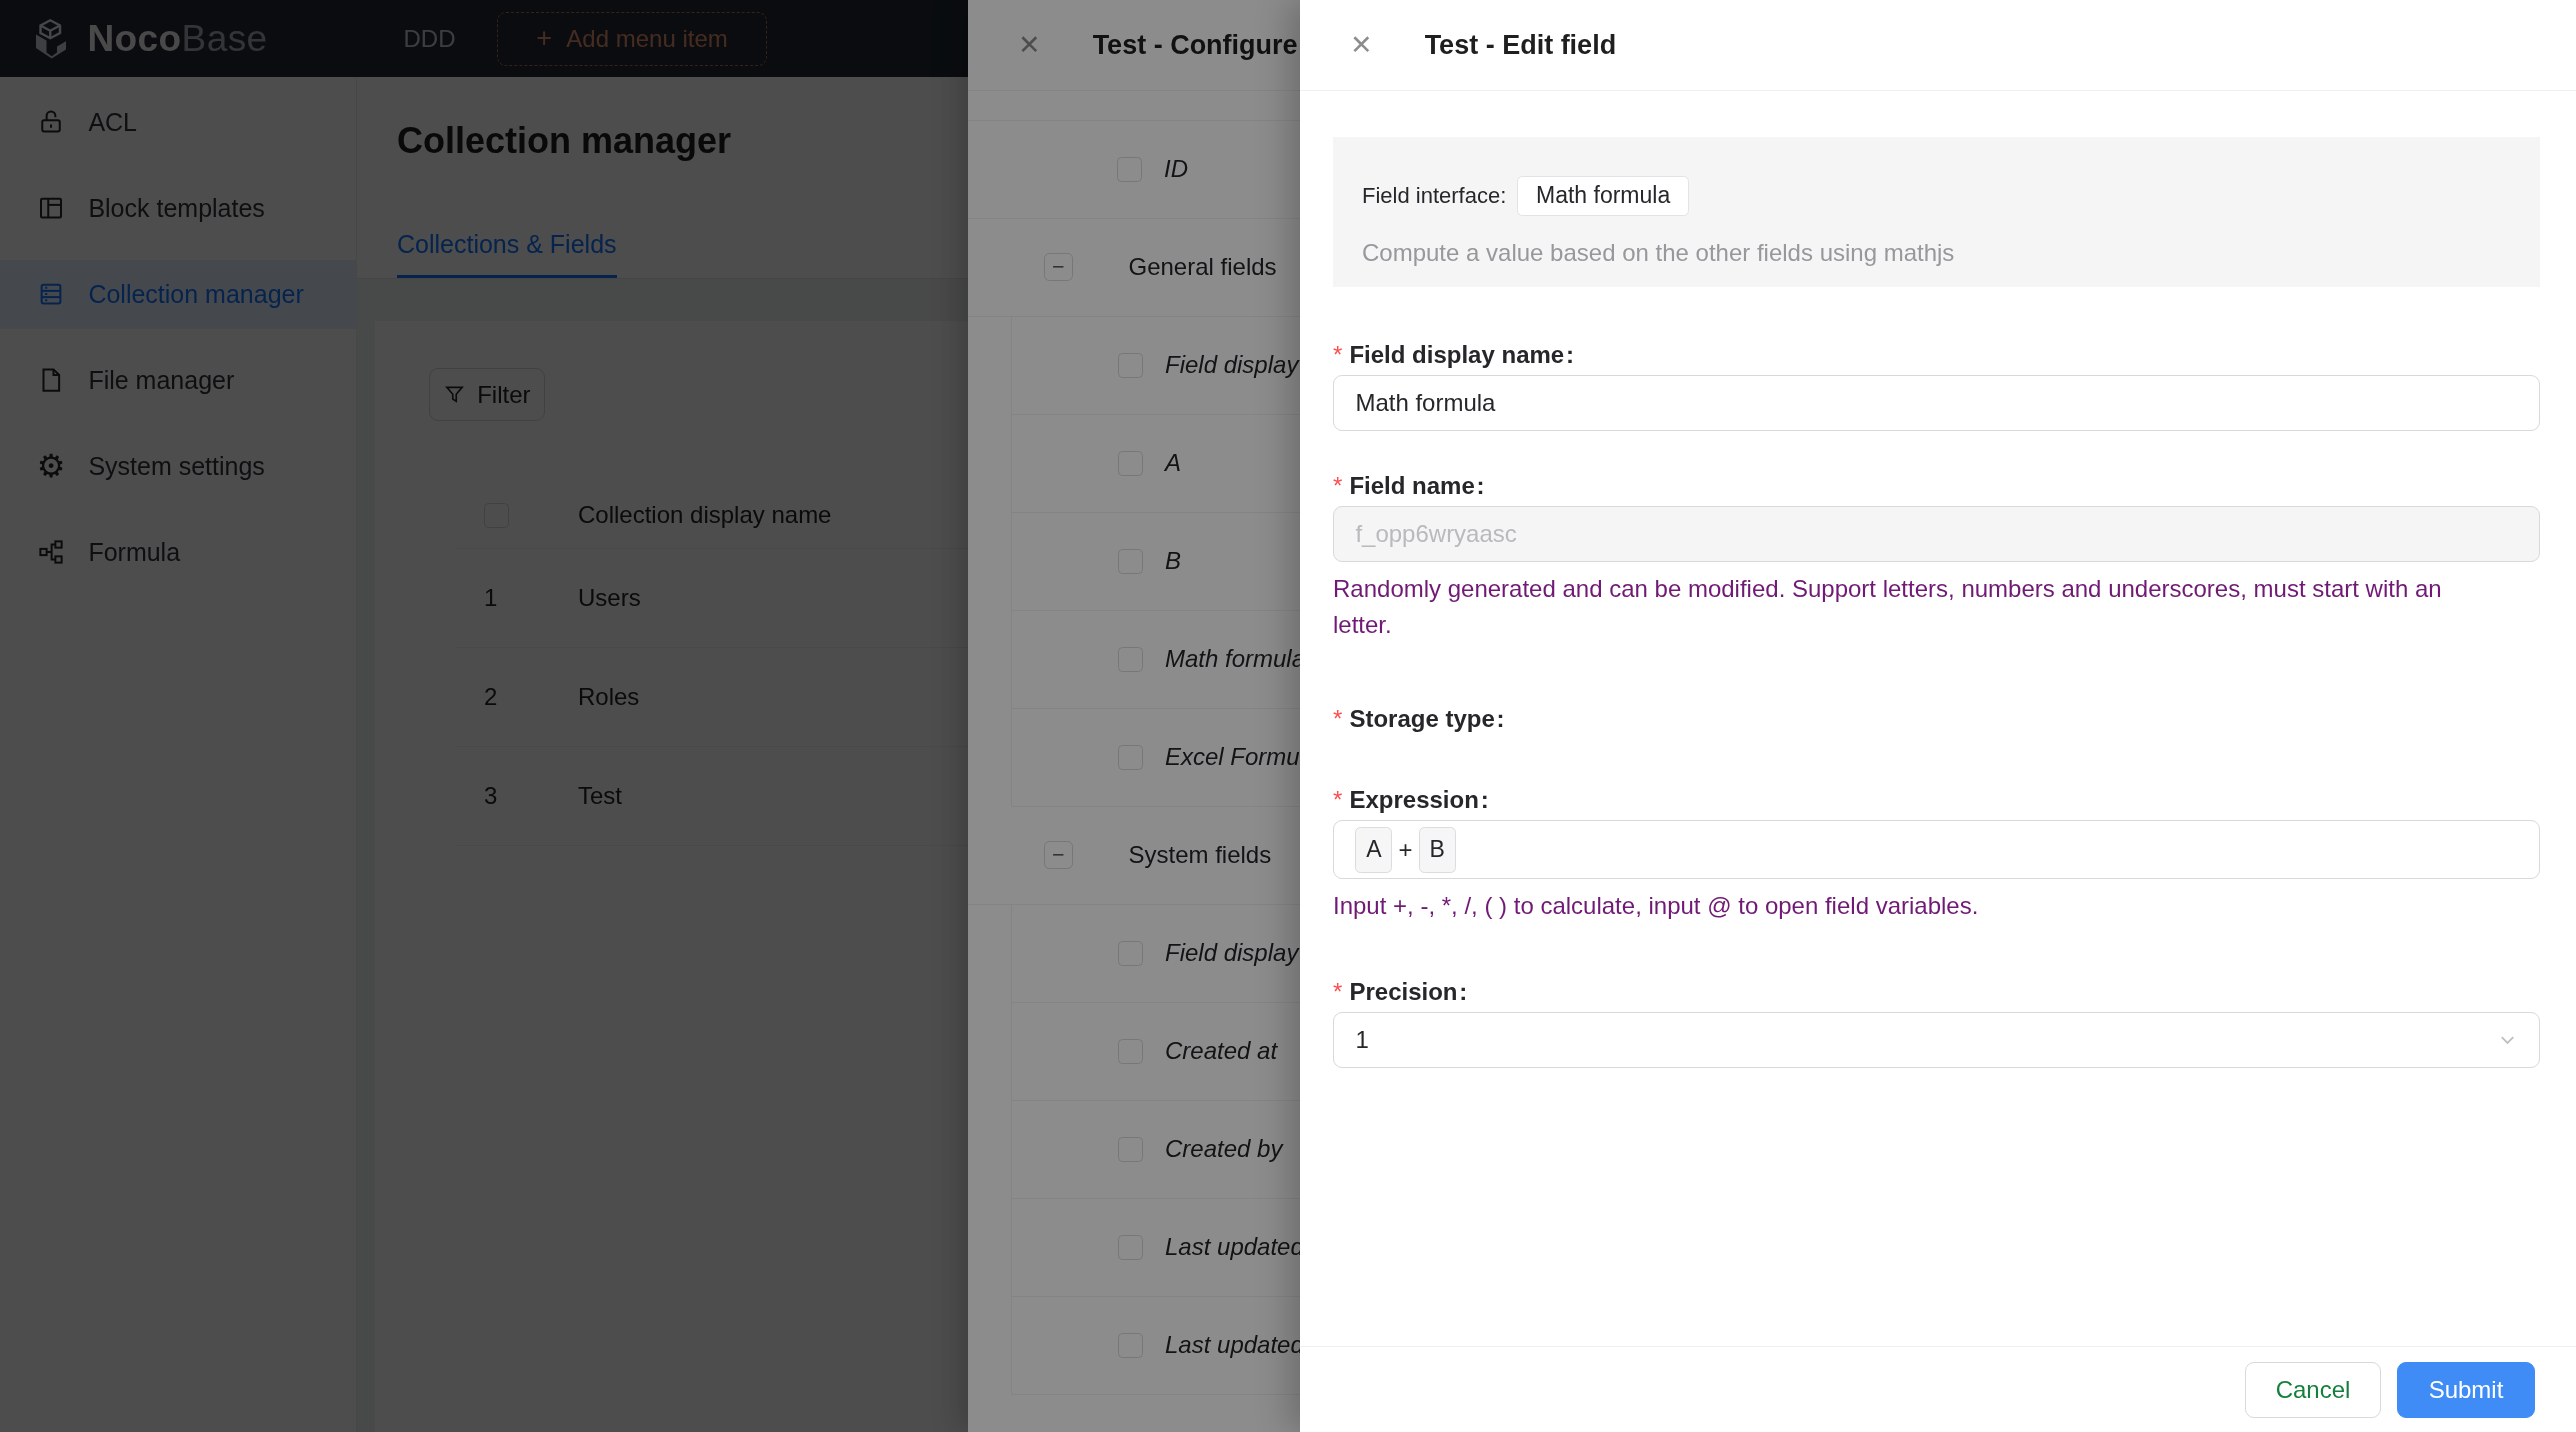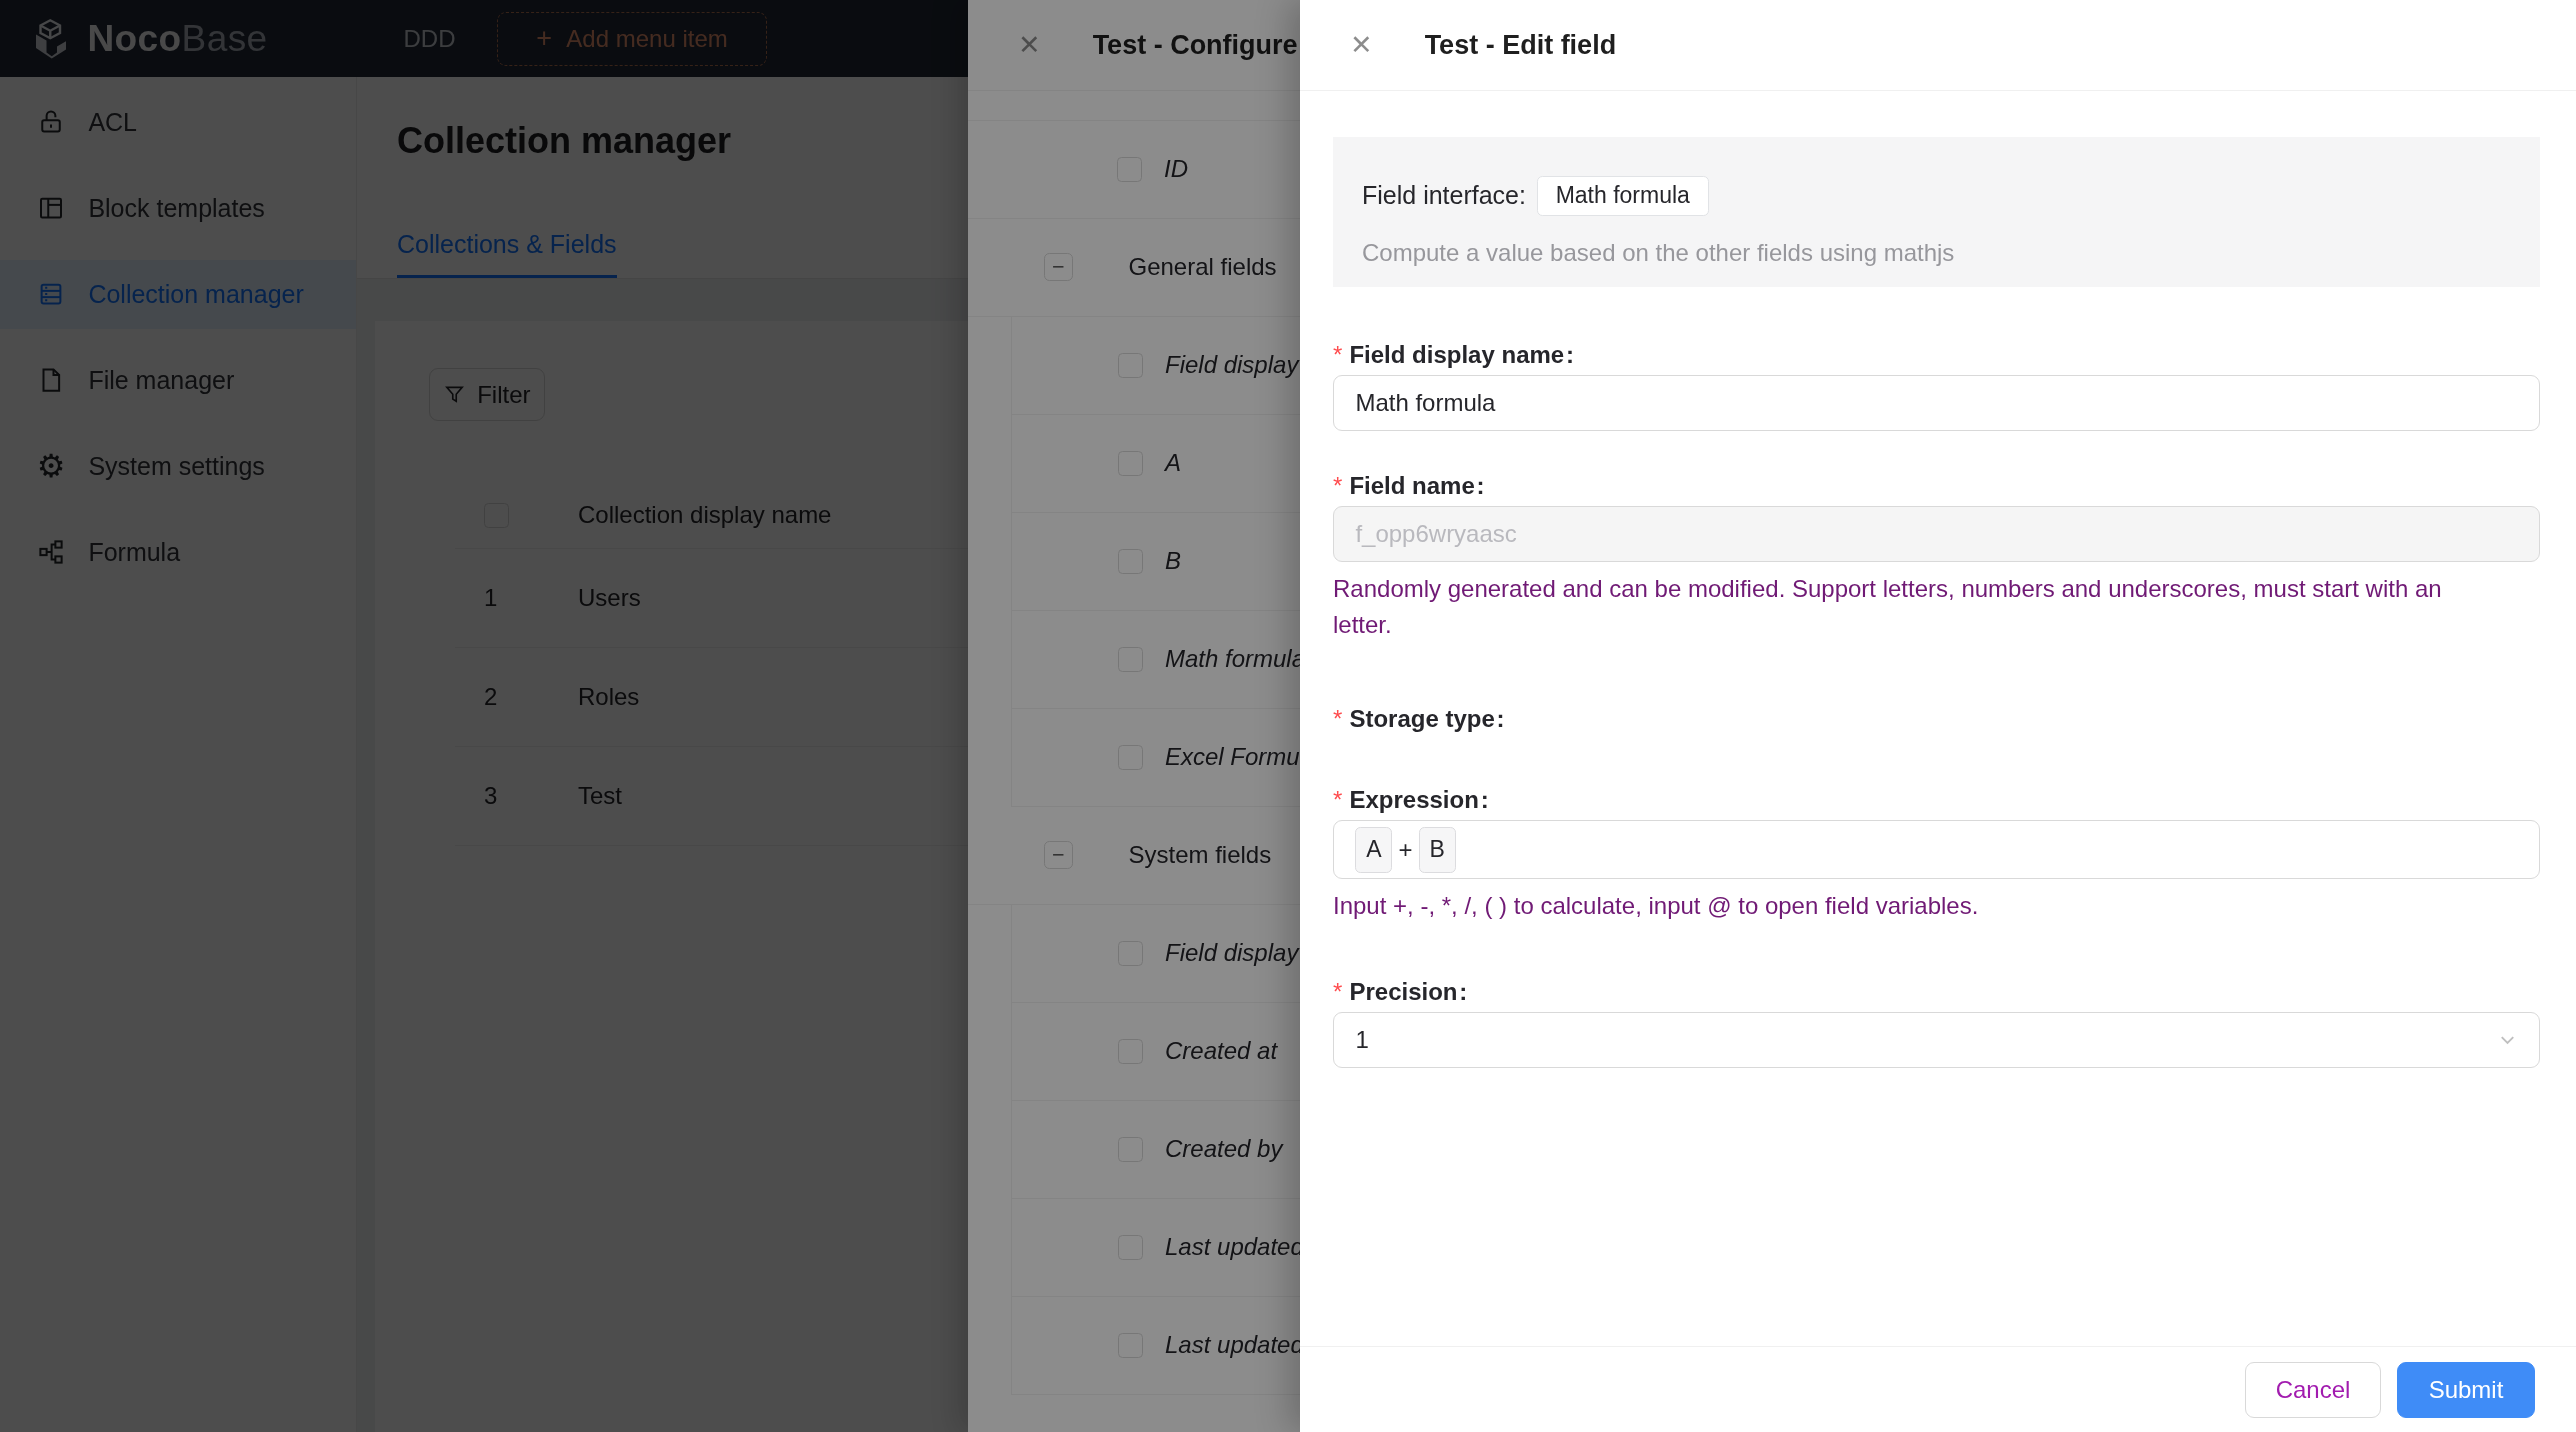--- a/index.html
+++ b/index.html
@@ -76,21 +76,21 @@
   .cfg-row .cbx { margin-left:149px; }
   .cfg-row.nested .cbx { margin-left:106px; }
   .cfg-row .fld-lbl { margin-left:22px;font-style:italic; }
   .cfg-row.group .minus-btn { margin-left:76px; }
   .cfg-row.group .grp-lbl { margin-left:56px; }
 
   
   .d2-body { position:absolute; left:0; right:0; top:91px; bottom:86px; padding:46px 36px 0 33px; overflow:hidden; }
   .info-box { background:#f5f5f6; height:150px; padding:39px 0 0 29px; }
   .info-line { display:flex; align-items:center; }
-  .info-label { font-size:25px; color:#26262b; }
+  .info-label { font-size:22px; color:#26262b; }
   .info-tag { margin-left:10.7px; background:#fff; border:0.9px solid #e1e3e6; border-radius:5.4px; padding:5.4px 18px; font-size:23px; color:#26262b; }
   .info-desc { margin-top:23px; font-size:24px; color:#97979c; }
 
   .form-item { margin-top:41px; }
   .form-item.first { margin-top:54px; }
   .form-item.gap-lg { margin-top:62px; }
   .form-item.gap-xl { margin-top:54px; }
   .f-label { font-size:24px; font-weight:600; color:#26262b; height:27px; display:flex; align-items:center; }
   .req { color:#ff4d4f; margin-right:7.1px; font-size:24px; font-weight:400; }
   .f-colon { margin-left:1.8px; }
@@ -102,21 +102,21 @@
   .f-help { margin-top:9px; font-size:24px; color:#701a75; line-height:36px; max-width:1168px; }
   .expr-box { height:59px; }
   .chip { display:inline-flex; align-items:center; justify-content:center; min-width:37px; height:46px;
     padding:0 9px; background:#f6f6f7; border:0.9px solid #dcdcdf; border-radius:5.4px; font-size:23px; color:#26262b; }
   .expr-plus { margin:0 6.2px; font-size:24px; color:#26262b; }
 
   
   .d2-footer { position:absolute; left:0; right:0; bottom:0; height:86px; border-top:0.9px solid #f0f0f0;
     display:flex; align-items:center; justify-content:flex-end; padding-right:41px; gap:16px; background:#fff; }
   .btn { height:56px; border-radius:9px; font-size:24px; font-family:inherit; cursor:pointer; }
-  .btn-cancel { width:136px; background:#fff; border:0.9px solid #d9d9d9; color:#a21caf; }
+  .btn-cancel { width:136px; background:#fff; border:0.9px solid #d9d9d9; color:#15803d; }
   .btn-submit { width:138px; background:#3f8cf7; border:0.9px solid #3f8cf7; color:#fff; }
 </style>
 </head>
 <body>
 
 <div class="stage">
 
   <header class="navbar">
     <div class="logo">
       <svg viewBox="0 0 32 32">

